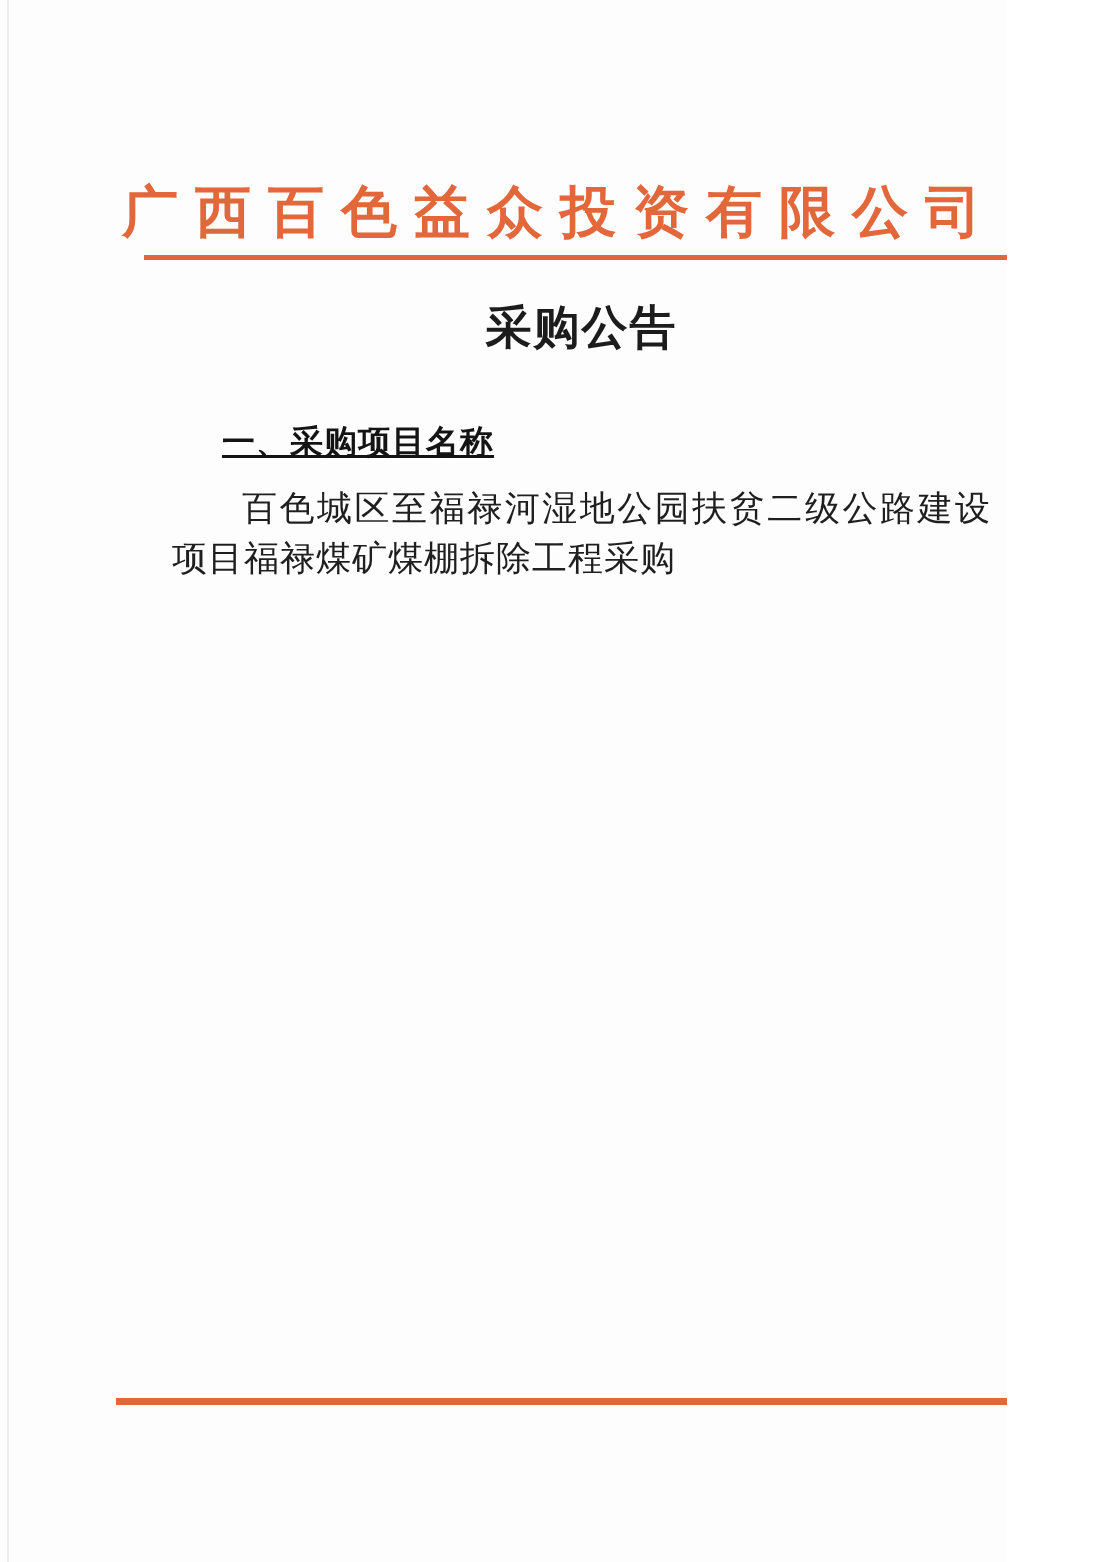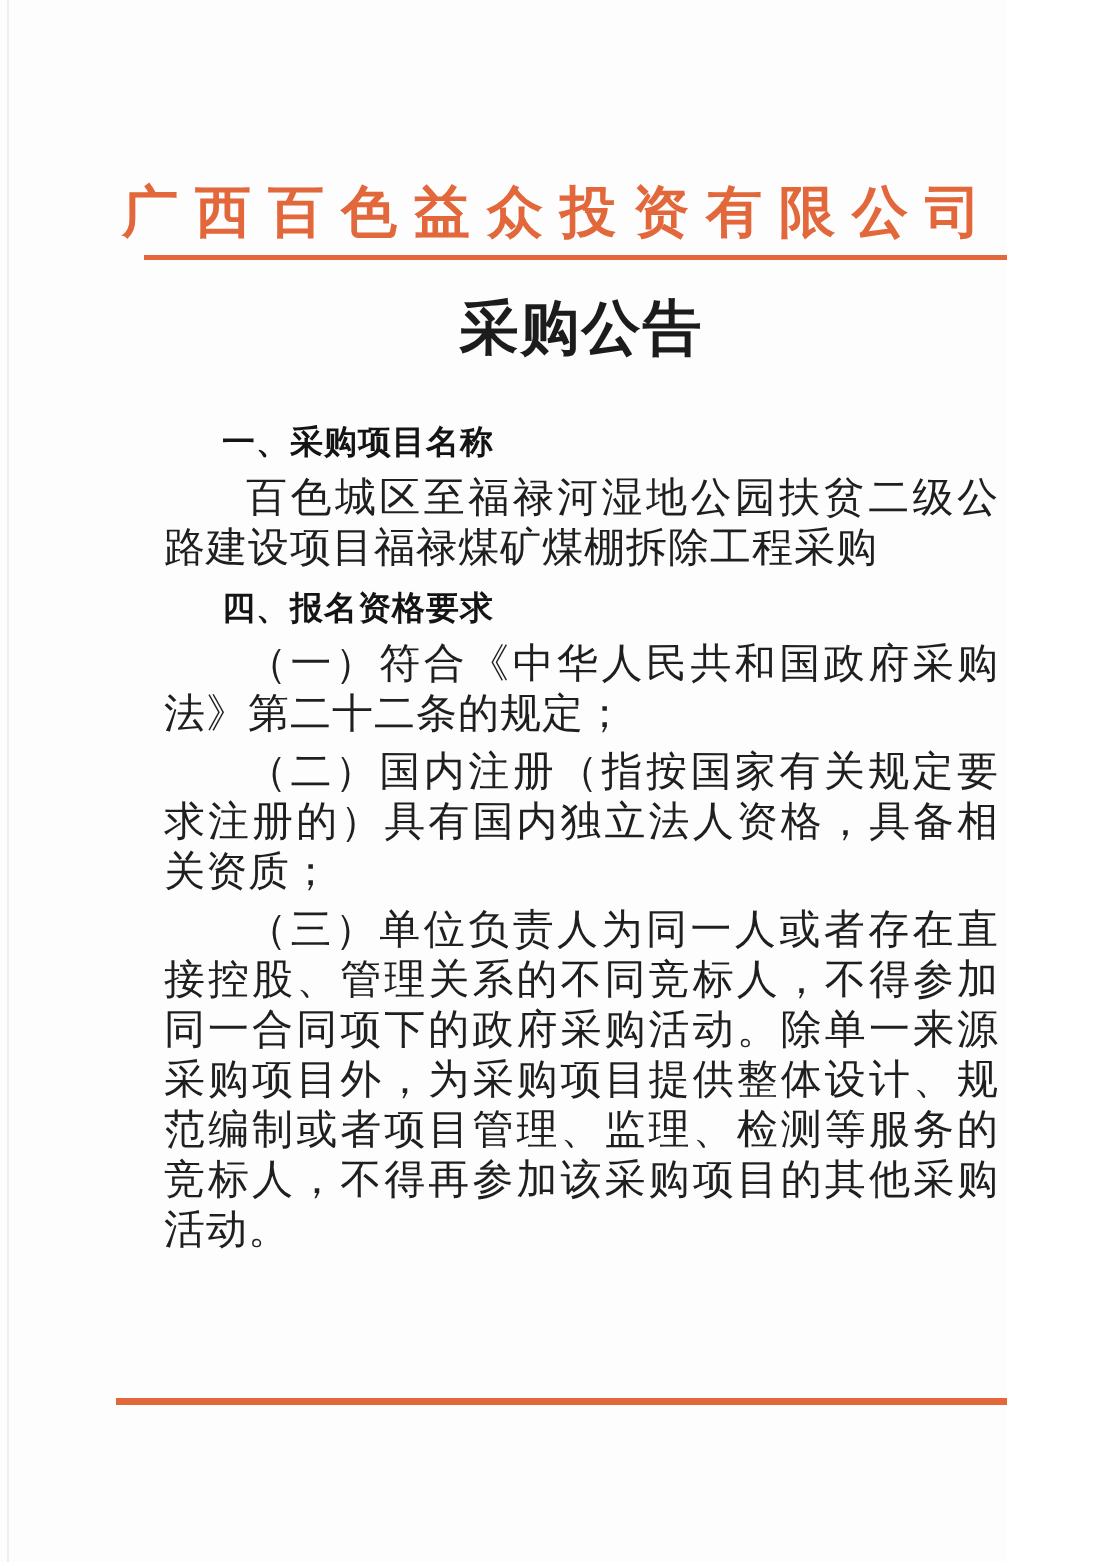--- a/index.html
+++ b/index.html
@@ -44,21 +44,21 @@
     height: 5px;
     background: var(--accent, #e2673a);
   }
   .doc-title {
     position: absolute;
     top: 300px;
     left: 156px;
     width: 851px;
     margin: 0;
     text-align: center;
-    font-size: 59px;
+    font-size: 46px;
     line-height: 56px;
     font-weight: bold;
     color: #1c1c1c;
     letter-spacing: 2px;
     font-family: "Liberation Serif", serif;
   }
   .content {
     position: absolute;
     top: 417px;
     left: 156px;
@@ -68,27 +68,28 @@
   }
   .content h2 {
     margin: 0;
     font-size: 33px;
     line-height: 50px;
     font-weight: bold;
     color: #141414;
     text-indent: 2em;
     font-family: "Liberation Sans", sans-serif;
     letter-spacing: 1px;
+    text-decoration: underline;
   }
   .content p {
-    margin: 8px;
-    font-size: 41px;
+    margin: 16px;
+    font-size: 35px;
     line-height: 50px;
     text-indent: 2em;
-    font-family: Liberation Mono, monospace;
+    font-family: Liberation Sans, sans-serif;
     letter-spacing: 1px;
   }
   .footer-rule {
     position: absolute;
     top: 1398px;
     left: 116px;
     width: 897px;
     height: 7px;
     background: var(--accent, #e2673a);
   }
@@ -112,24 +113,18 @@
       <h2>一、采购项目名称</h2>
       <p>百色城区至福禄河湿地公园扶贫二级公路建设项目福禄煤矿煤棚拆除工程采购</p>
     </section>
 
     <section>
     </section>
 
     <section>
     </section>
 
-    <section>
-      <h2>四、报名资格要求</h2>
-      <p>（一）符合《中华人民共和国政府采购法》第二十二条的规定；</p>
-      <p>（二）国内注册（指按国家有关规定要求注册的）具有国内独立法人资格，具备相关资质；</p>
-      <p>（三）单位负责人为同一人或者存在直接控股、管理关系的不同竞标人，不得参加同一合同项下的政府采购活动。除单一来源采购项目外，为采购项目提供整体设计、规范编制或者项目管理、监理、检测等服务的竞标人，不得再参加该采购项目的其他采购活动。</p>
-    </section>
 
   </div>
 
   <div class="footer-rule"></div>
 
 </div>
 
 </body></html>

